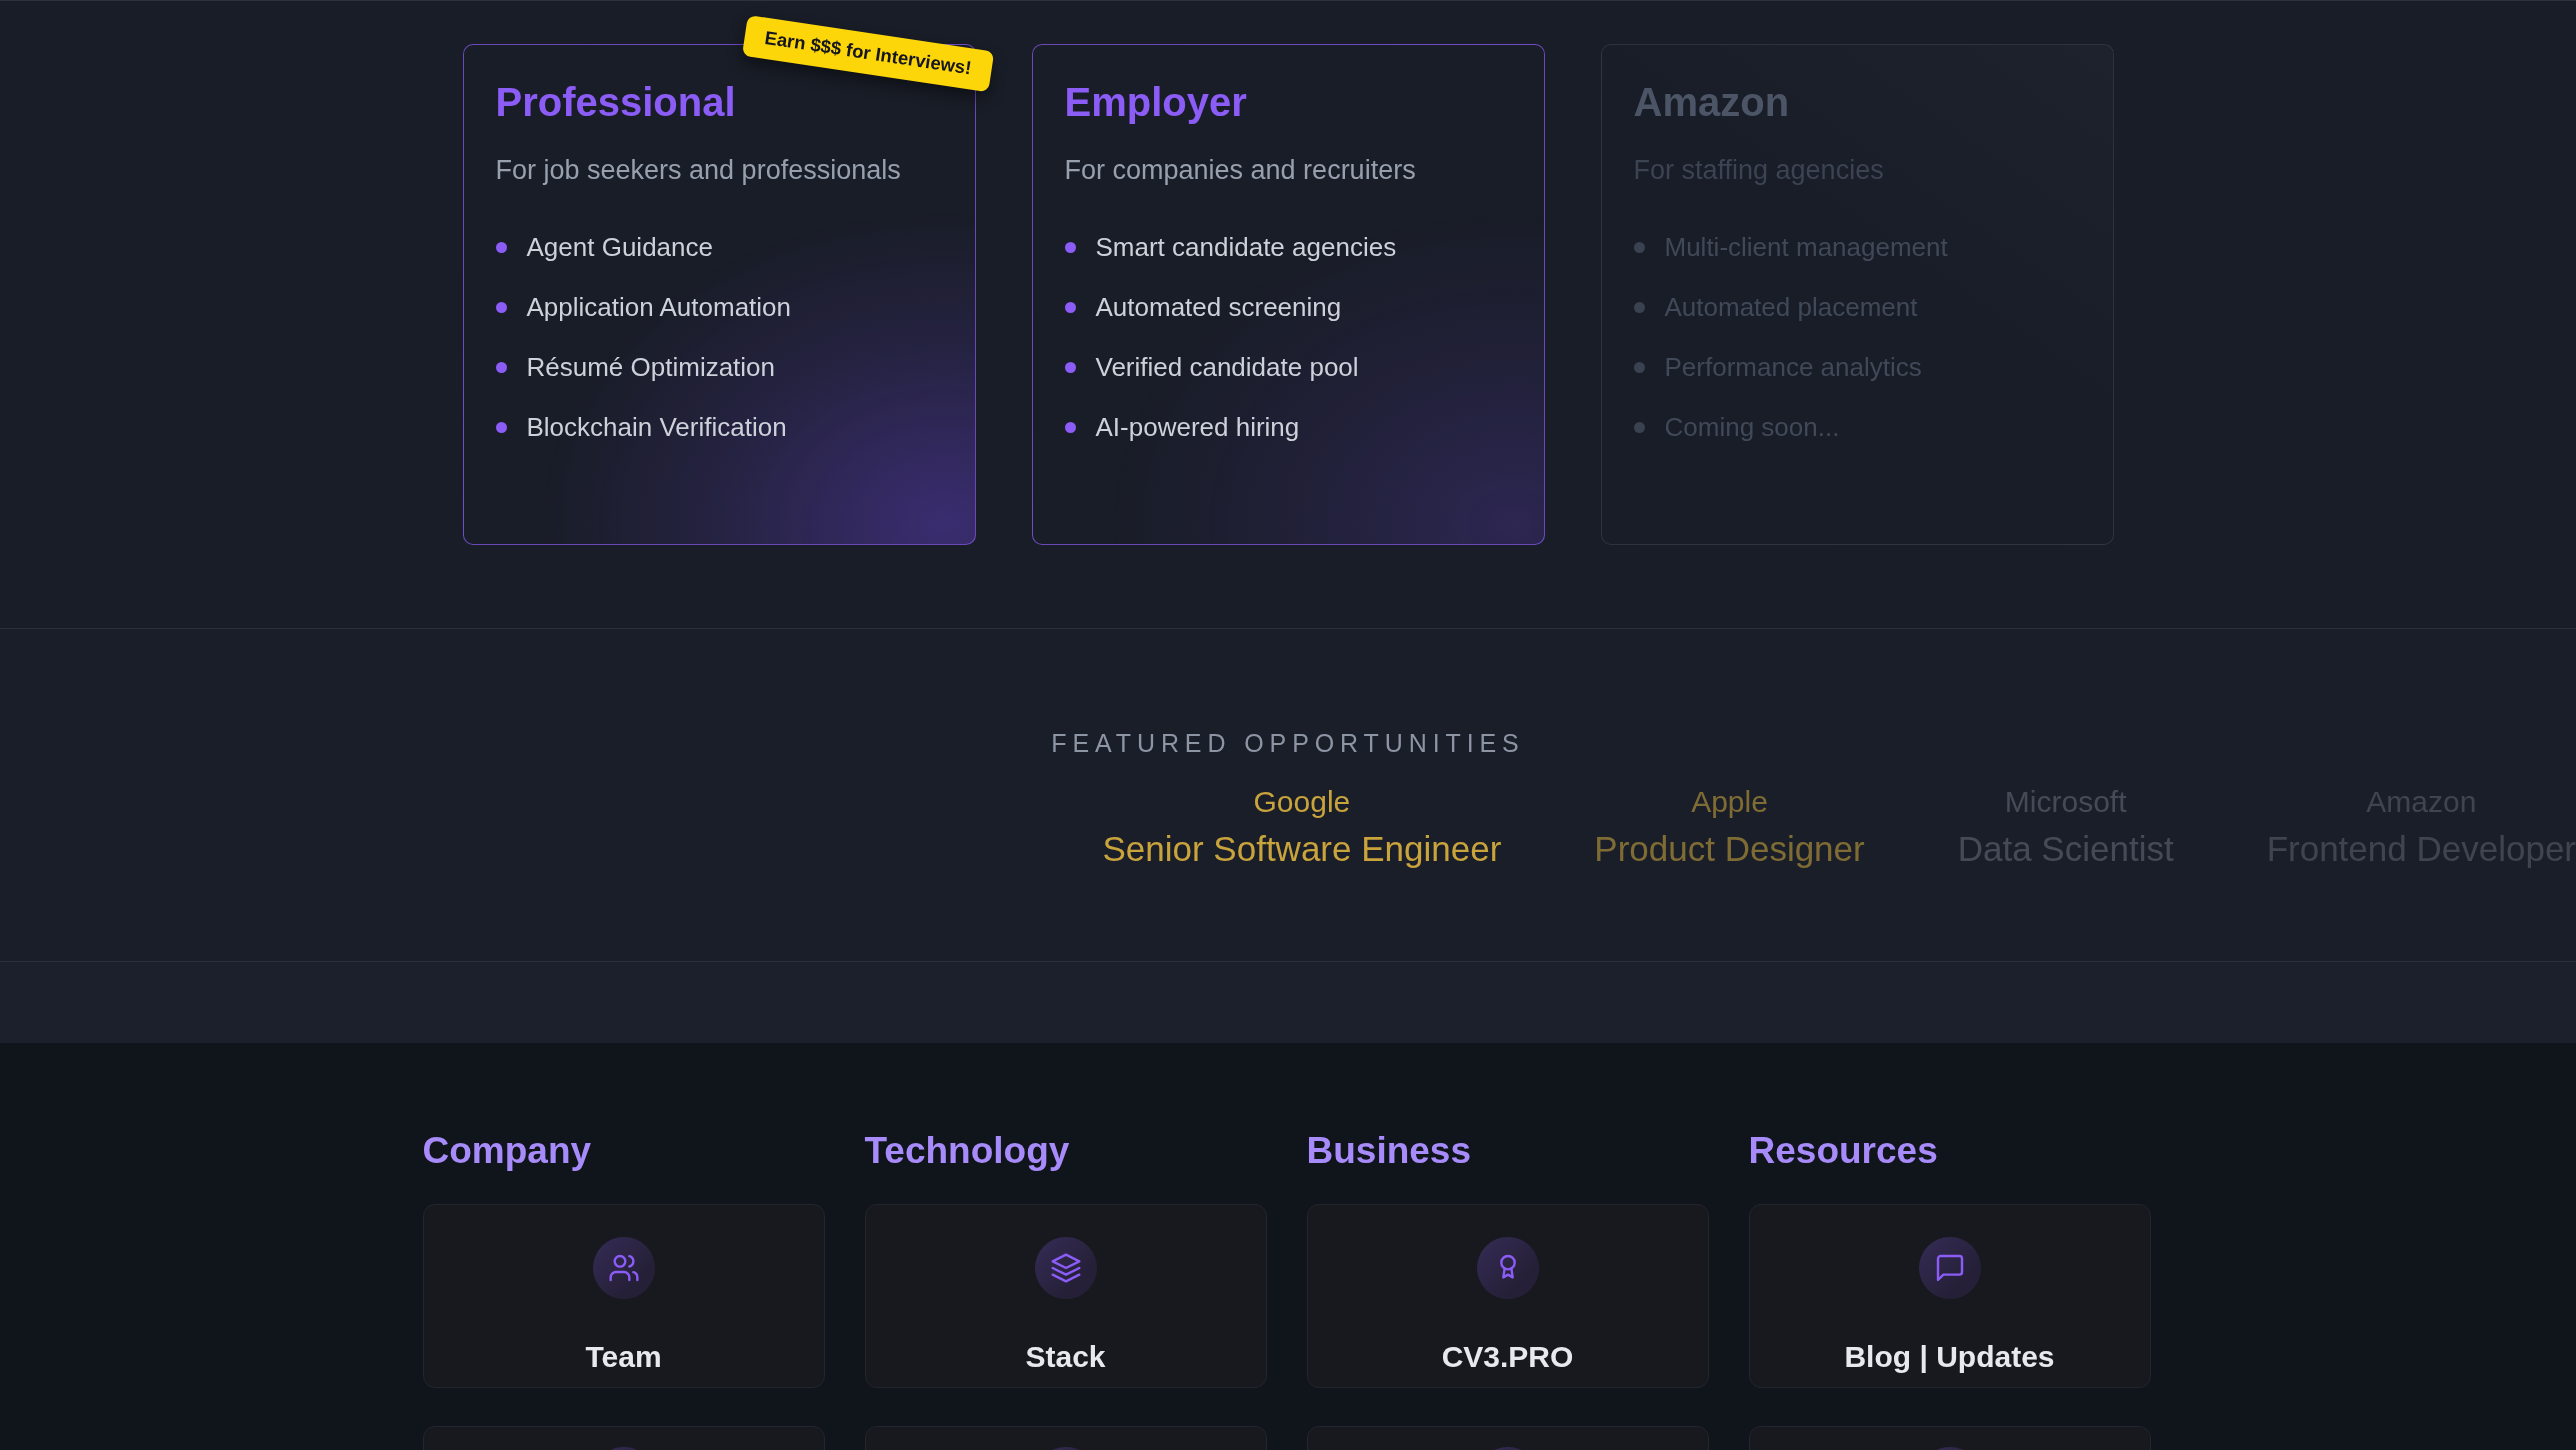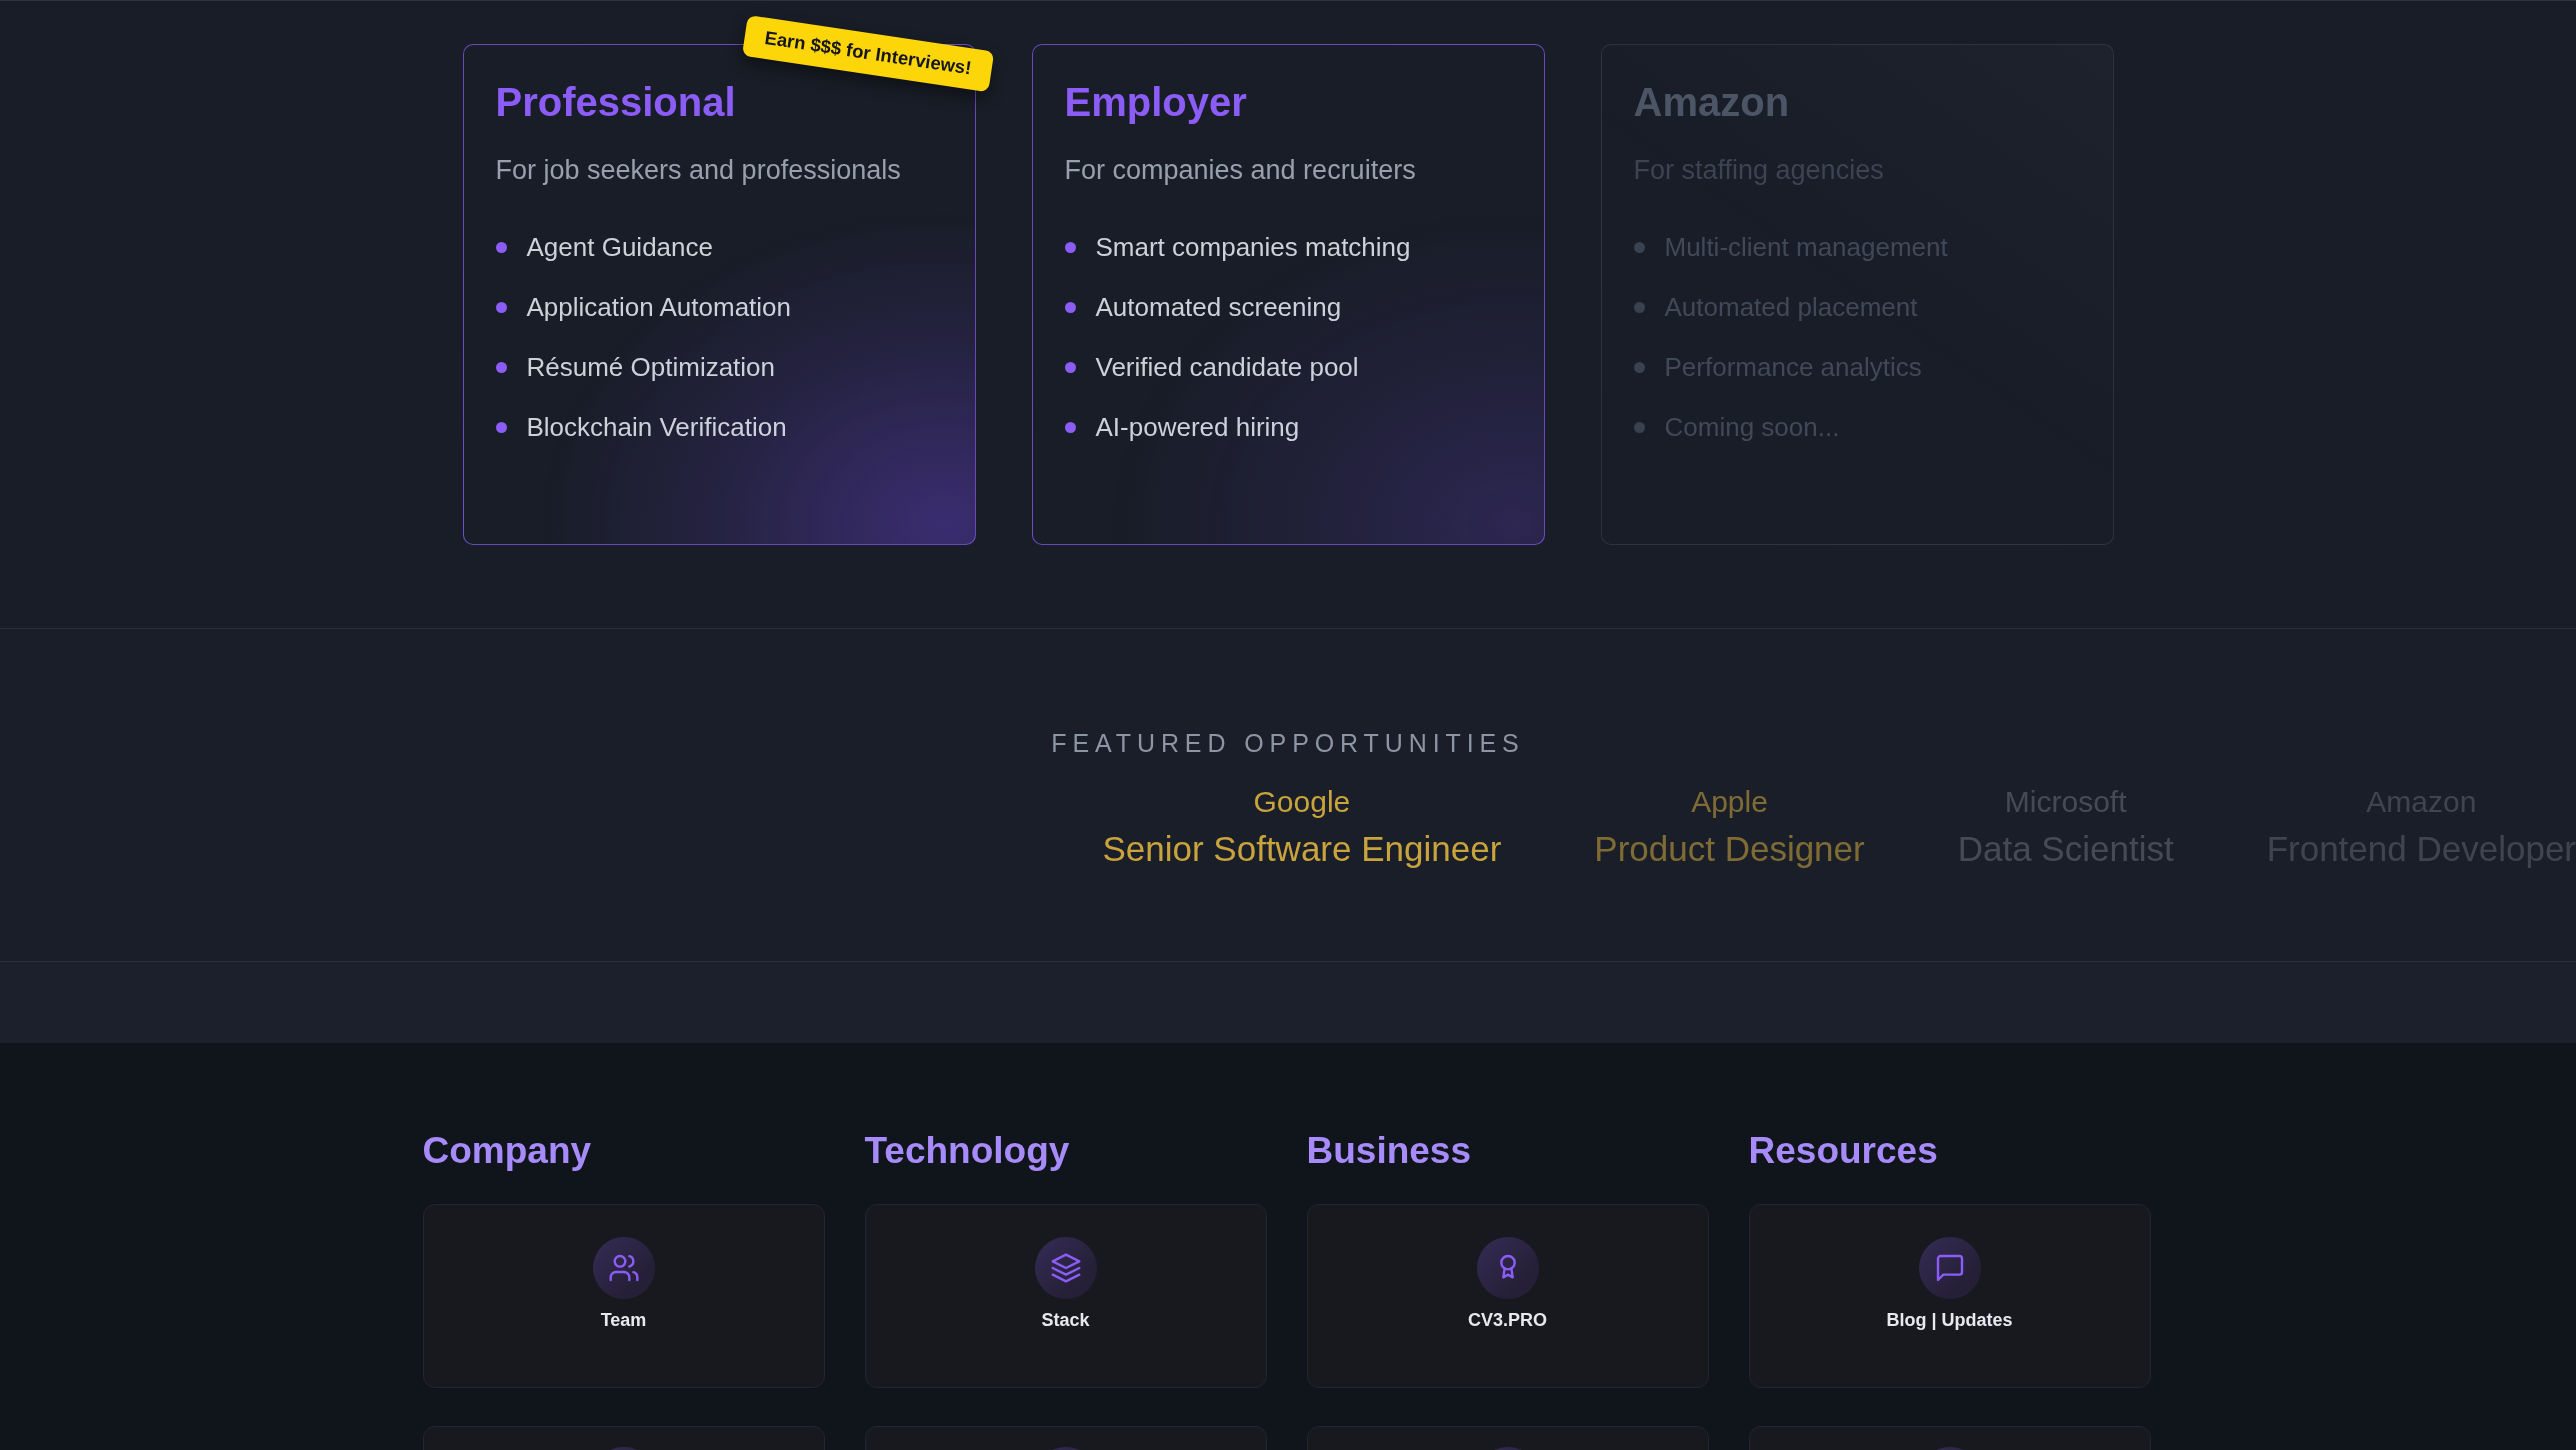--- a/index.html
+++ b/index.html
@@ -62,21 +62,21 @@
                     height:40px; }
   .footer-card { margin-top:34px; width:402px; height:184px; background:#17191f;
                  border:0.8px solid #24262e; border-radius:11.8px; text-align:center;
                  padding-top:32px; cursor:pointer; }
   .footer-card.row2 { margin-top:38px; padding-top:20px; height:184px; }
   .icon-circle { width:62px; height:62px; border-radius:50%; margin:0 auto;
                  background:linear-gradient(135deg,#362c56 0%,#252038 70%);
                  display:flex; align-items:center; justify-content:center; color:#8b5cf6; }
   .icon-circle svg { width:32px; height:32px; stroke:currentColor; fill:none;
                      stroke-width:1.8; stroke-linecap:round; stroke-linejoin:round; }
-  .footer-card .label { margin-top:11px; font-size:18px; font-weight:bold; color:#e7e9ee; }
+  .footer-card .label { margin-top:41px; font-size:30px; font-weight:bold; color:#e7e9ee; }
 </style>
 </head>
 <body>
 
 <section class="plans-section">
 
   <div class="promo-badge">Earn $$$ for Interviews!</div>
 
   <div class="plans-row">
 
@@ -102,21 +102,21 @@
           </li>
       </ul>
     </div>
 
     <div class="plan-card employer">
       <div class="plan-title">Employer</div>
       <div class="plan-sub">For companies and recruiters</div>
       <ul class="plan-list">
         <li>
             <span class="dot"></span>
-            <span>Smart companies matching</span>
+            <span>Smart candidate agencies</span>
           </li>
         <li>
             <span class="dot"></span>
             <span>Automated screening</span>
           </li>
         <li>
             <span class="dot"></span>
             <span>Verified candidate pool</span>
           </li>
         <li>

